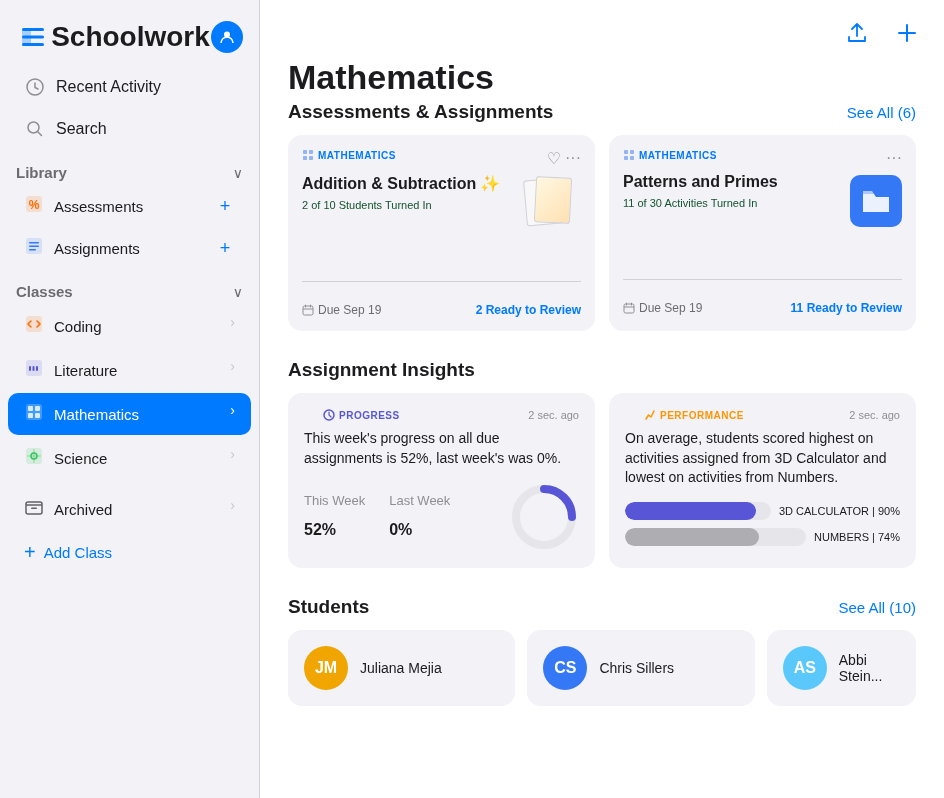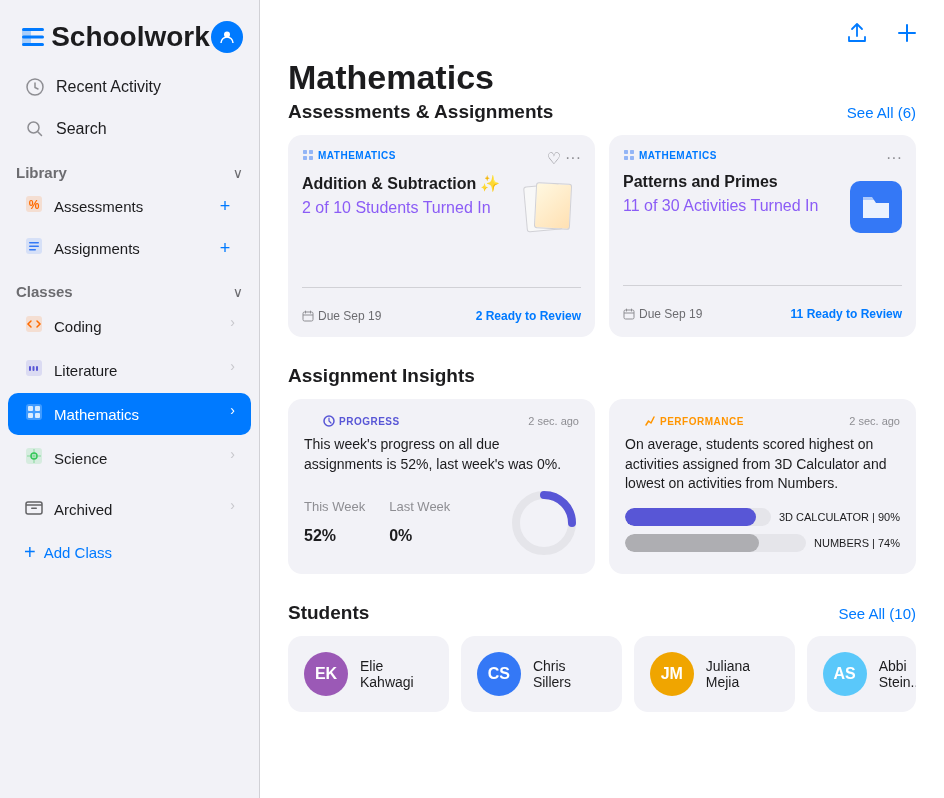--- a/index.html
+++ b/index.html
@@ -205,21 +205,21 @@
       font-size: 10px;
       font-weight: 600;
       color: #007aff;
       letter-spacing: 0.5px;
       display: flex;
       align-items: center;
       gap: 4px;
     }
     .card-menu { color: #8e8e93; font-size: 16px; cursor: pointer; display: flex; gap: 4px; }
     .card-title { font-size: 16px; font-weight: 600; color: #1c1c1e; }
-    .card-subtitle { font-size: 16px; color: #8b5cf6; }
+    .card-subtitle { font-size: 11px; color: #14532d; }
     .card-footer {
       display: flex;
       justify-content: space-between;
       align-items: center;
       margin-top: 8px;
       padding-top: 21px;
       border-top: 1px solid #d1d1d6;
     }
     .card-due { font-size: 12px; color: #6c6c70; display: flex; align-items: center; gap: 4px; }
     .card-review { font-size: 12px; font-weight: 600; color: #007aff; }
@@ -649,41 +649,35 @@
       </div>
     </div>
 
     <div class="content-section">
       <div class="section-title-row">
         <span class="section-title">Students</span>
         <span class="see-all-link">See All (10)</span>
       </div>
       <div class="students-row">
 
+
         <div class="student-card">
-          <div class="student-avatar" style="background:#9b59b6;">
-            <span>EK</span>
-          </div>
-          <span class="student-name">Elie Kahwagi</span>
+          <div class="student-avatar" style="background:#f0a500;">
+            <span>JM</span>
+          </div>
+          <span class="student-name">Juliana Mejia</span>
         </div>
 
         <div class="student-card">
           <div class="student-avatar" style="background:#3478f6;">
             <span>CS</span>
           </div>
           <span class="student-name">Chris Sillers</span>
         </div>
 
-        <div class="student-card">
-          <div class="student-avatar" style="background:#f0a500;">
-            <span>JM</span>
-          </div>
-          <span class="student-name">Juliana Mejia</span>
-        </div>
-
         <div class="student-card" style="min-width:100px;flex:0.6;overflow:hidden;">
           <div class="student-avatar" style="background:#5ac8fa;">
             <span>AS</span>
           </div>
           <span class="student-name">Abbi Stein...</span>
         </div>
       </div>
     </div>
   </div>
 </main>

